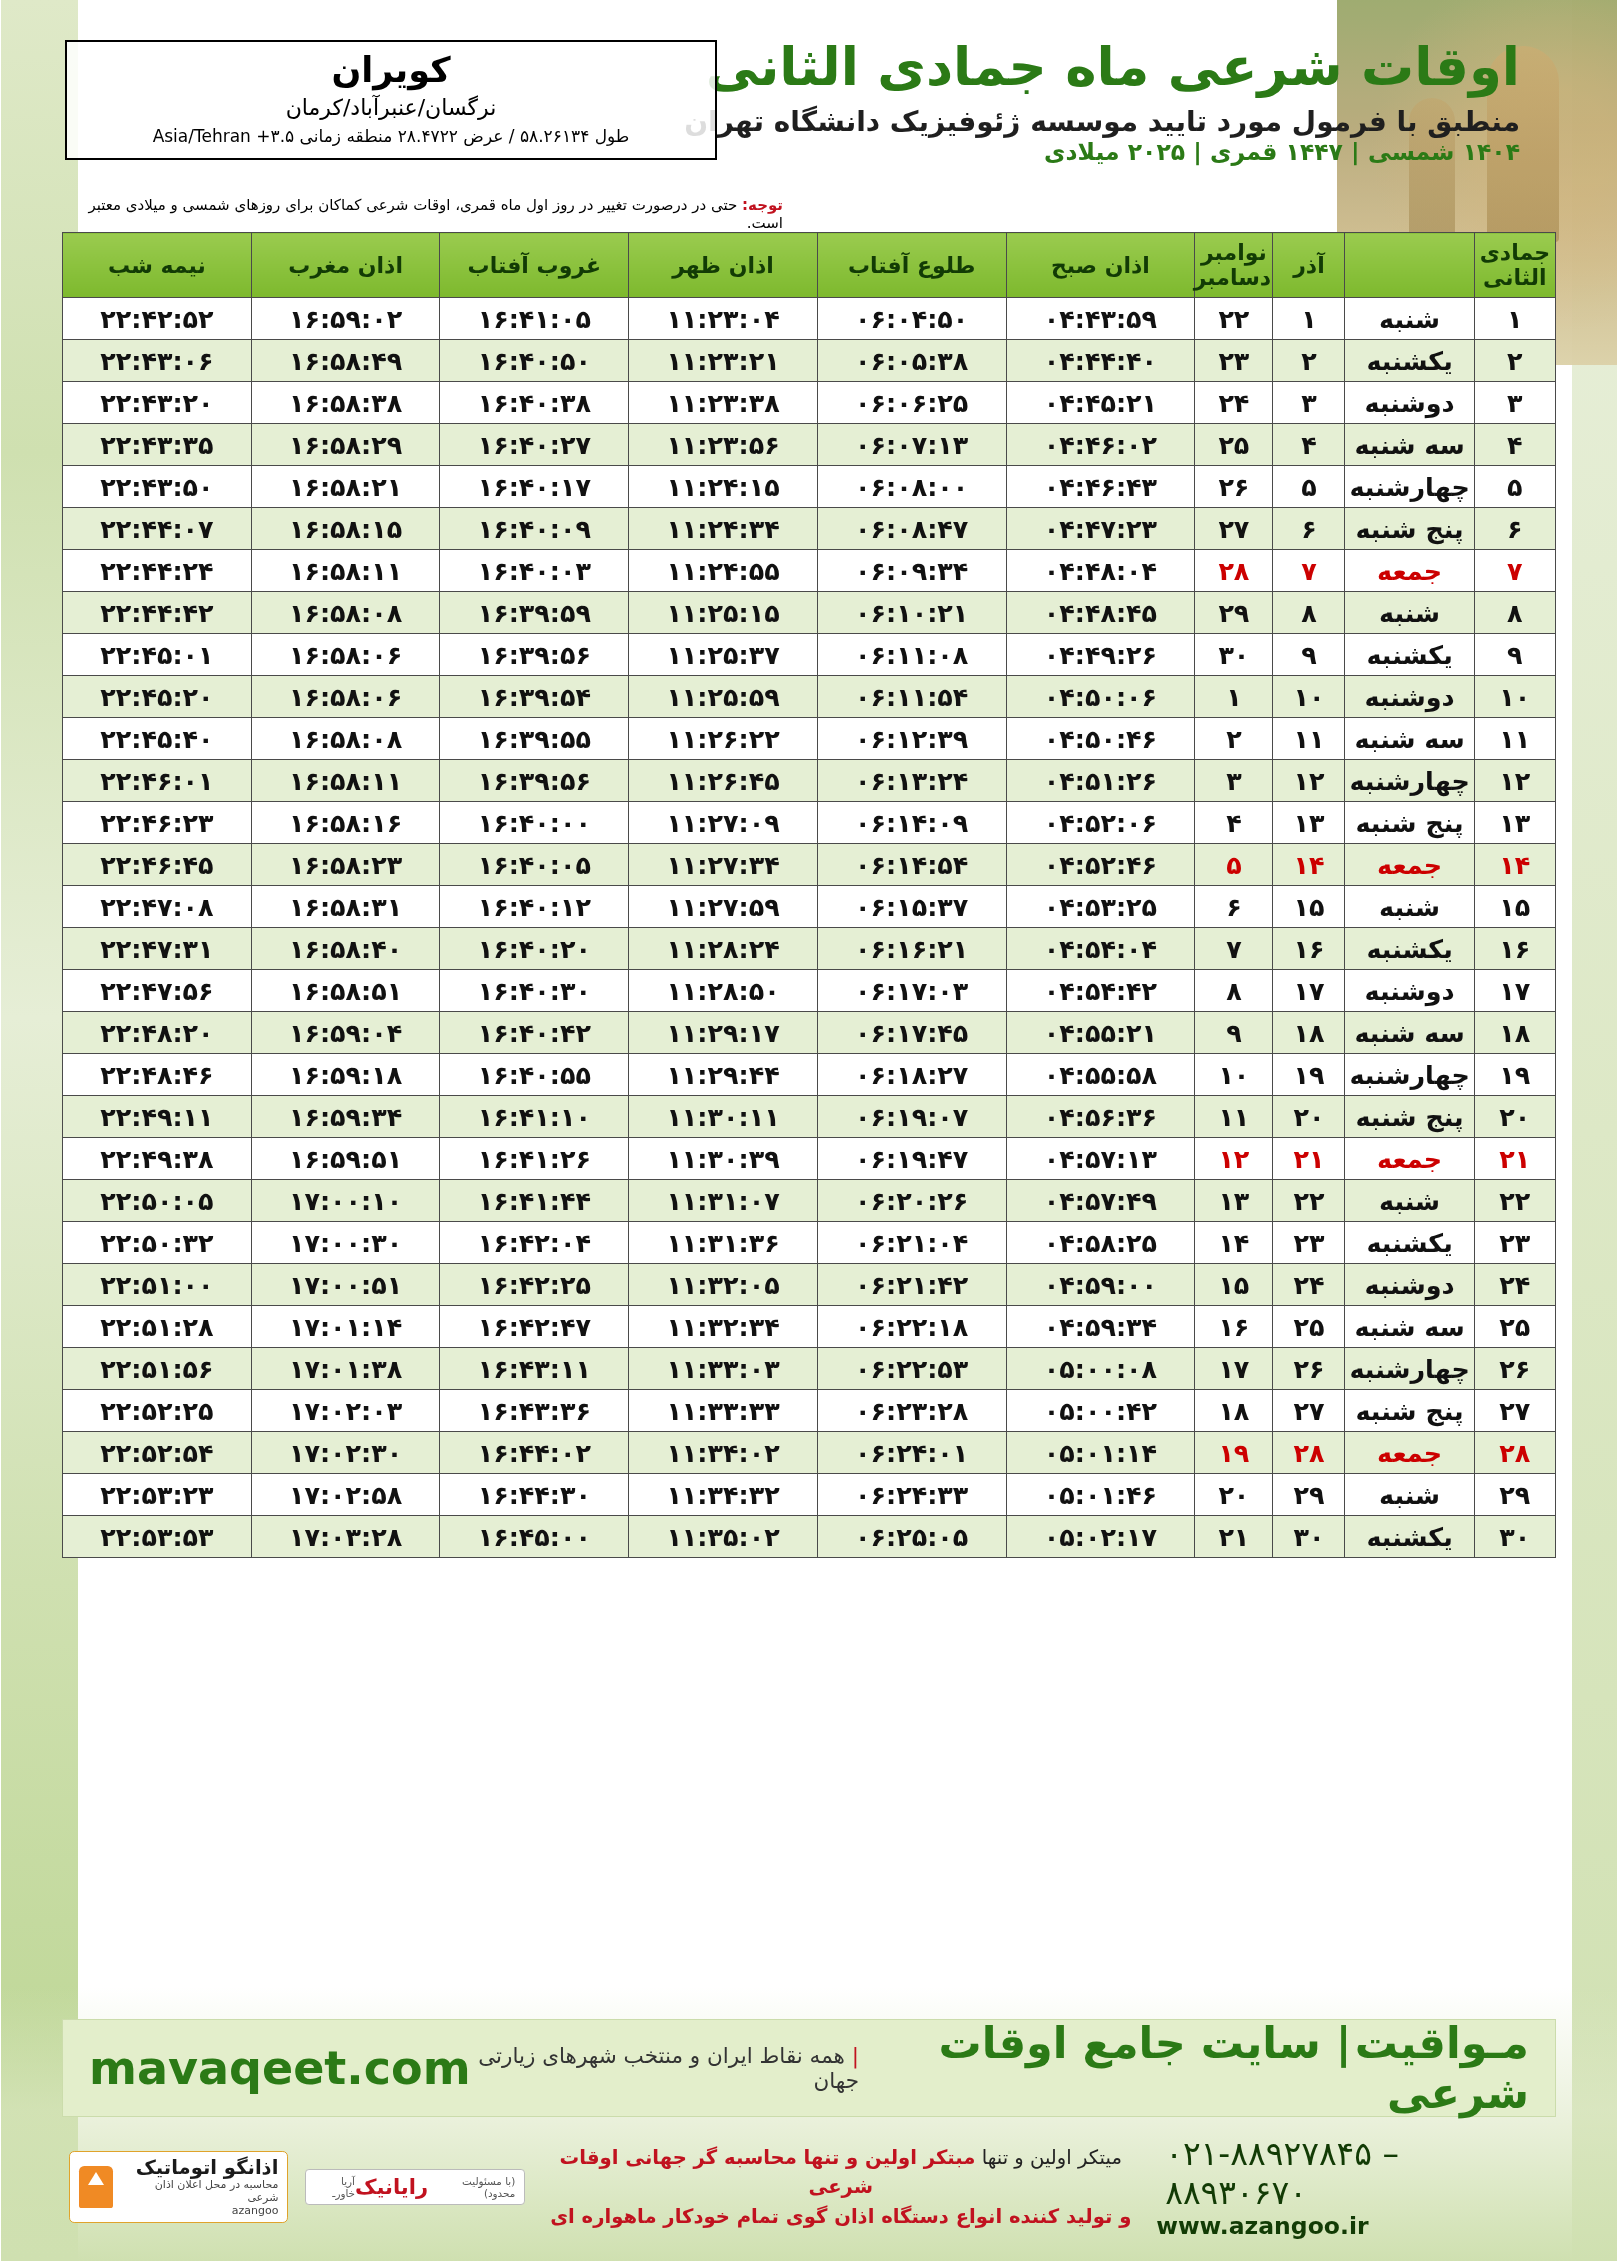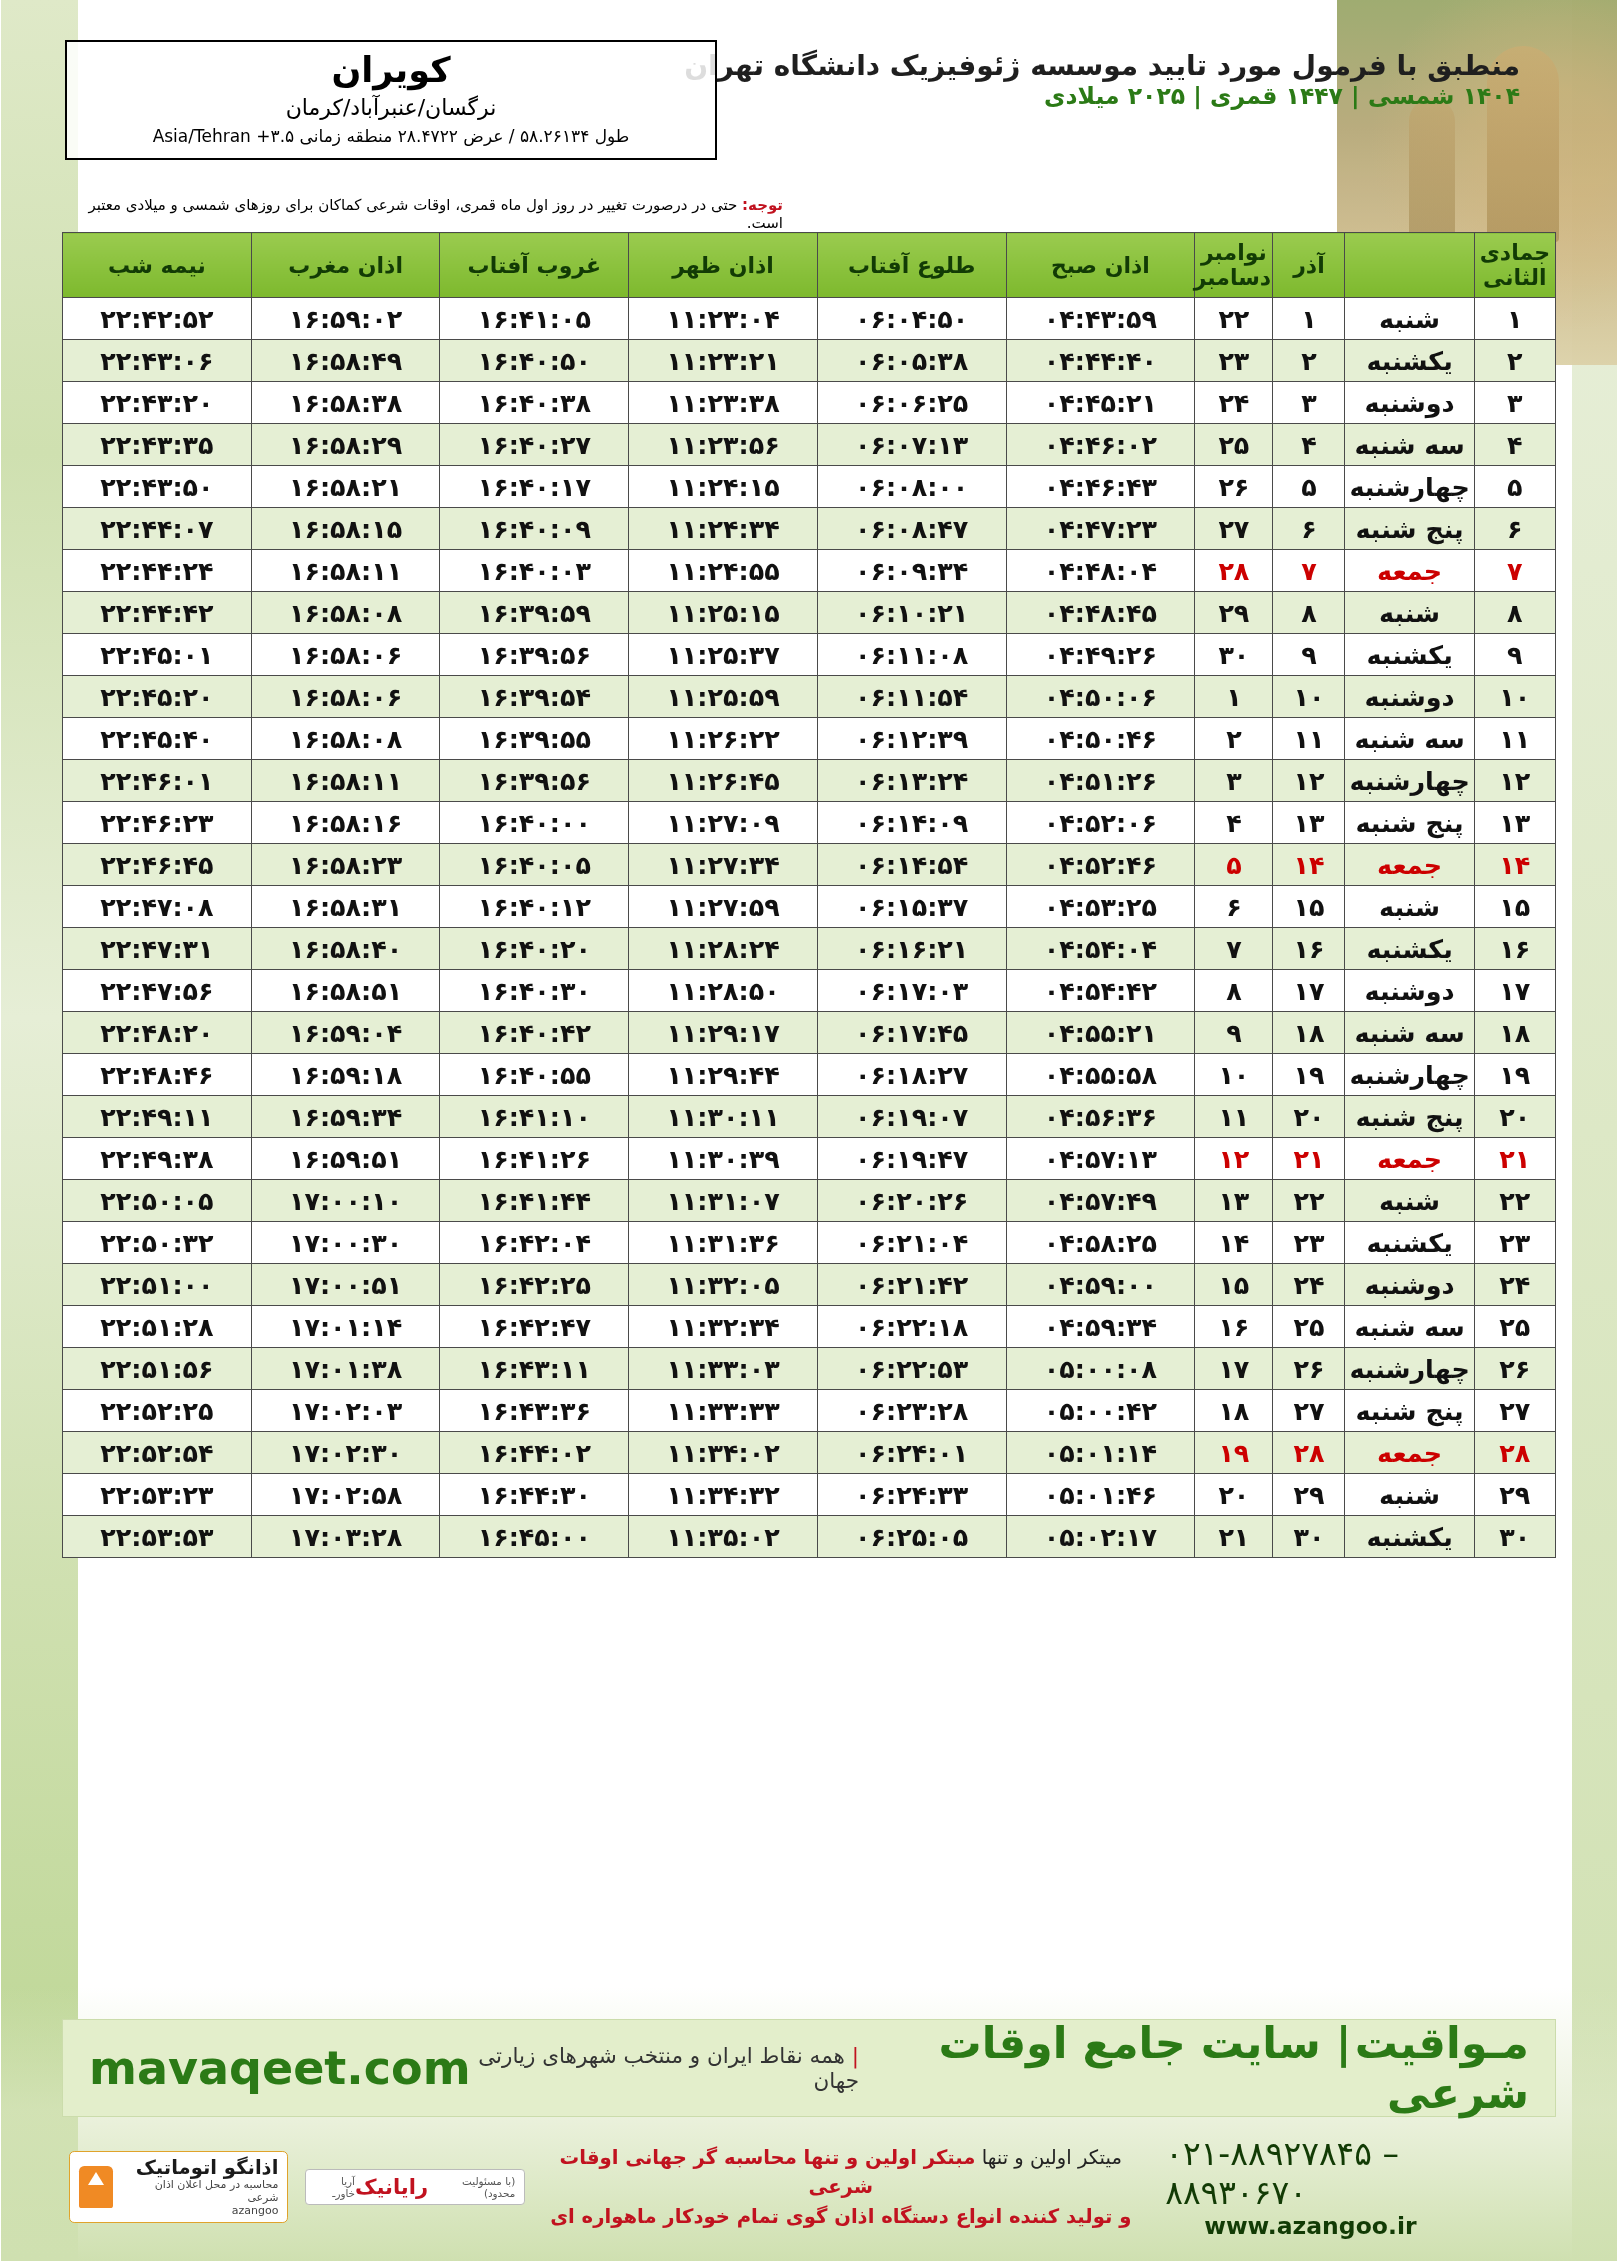--- a/index.html
+++ b/index.html
@@ -167,34 +167,35 @@
   .logo-rayanik {
     display:flex; flex-direction:row; align-items:flex-end;
     border:1.3px solid #bbb; border-radius:3.9px; padding:5.2px 9px; background:#fff;
   }
   .rayanik-fa { font-size:21px; font-weight:bold; color:#c1121f; }
   .rayanik-sm { font-size:10.4px; color:#555; }
   .fb-mid { text-align:center; color:#c1121f; font-size:19.6px; line-height:1.5; font-weight:bold; }
   .fb-mid .dark { color:#222; font-weight:normal;text-align:right; }
   .fb-contact { text-align:left; direction:ltr; }
   .fb-phone { font-size:33px; font-weight:normal; color:#123b05; font-family:"DejaVu Sans", sans-serif;margin-left:9px; }
-  .fb-site  { font-size:23.5px; font-weight:bold; color:#123b05; font-family:"DejaVu Sans", sans-serif;margin-left:48px; }
+  .fb-site  { font-size:23.5px; font-weight:bold; color:#123b05; font-family:"DejaVu Sans", sans-serif; }
 </style>
 </head>
 <body>
 
 <div class="bg-left-wash"></div>
 <div class="bg-right-wash"></div>
 <div class="bg-top-photo"></div>
 <div class="bg-bottom-wash"></div>
 
 <div class="page">
 
   <div class="header">
     <div class="title-block">
+      <div class="main-title">اوقات شرعی ماه جمادی الثانی</div>
       <div class="sub-title">منطبق با فرمول مورد تایید موسسه ژئوفیزیک دانشگاه تهران</div>
       <div class="sub-title2">۱۴۰۴ شمسی | ۱۴۴۷ قمری | ۲۰۲۵ میلادی</div>
     </div>
 
     <div class="city-box">
       <div class="city-name">کویران</div>
       <div class="city-sub">نرگسان/عنبرآباد/کرمان</div>
       <div class="city-coords">طول ۵۸.۲۶۱۳۴ / عرض ۲۸.۴۷۲۲ منطقه زمانی ۳.۵+ Asia/Tehran</div>
     </div>
 

